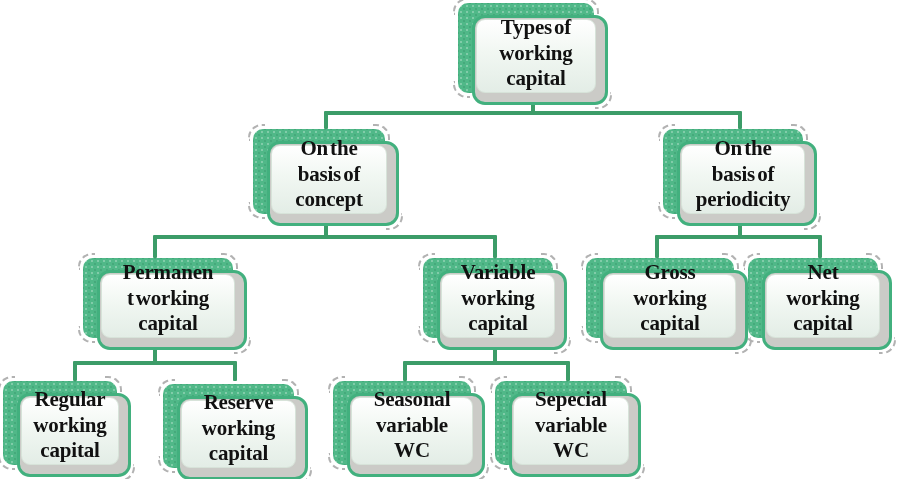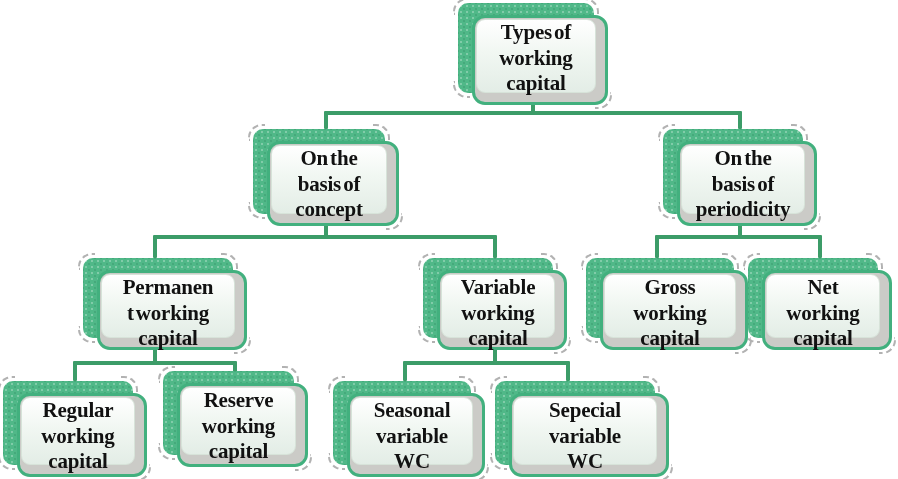--- a/index.html
+++ b/index.html
@@ -39,21 +39,21 @@
     border-radius:13px;
     box-sizing:border-box;
     z-index:2;
   }
   .face{
     position:absolute;
     left:1px;top:1px;right:9px;bottom:9px;
     border:1px solid #d7e3d9;
     border-radius:9px;
     background:linear-gradient(180deg,#ffffff 0%,#f1f7f2 45%,#e3ede6 100%);
-    display:flex;align-items:flex-start;justify-content:center;
+    display:flex;align-items:flex-end;justify-content:center;
     text-align:center;
   }
   .label{
     white-space:pre-line;
     font-weight:bold;
     font-size:21px;
     line-height:1.22;
     color:#111111;
     word-spacing:-3px;
     letter-spacing:-0.2px;
@@ -200,36 +200,36 @@
 working
 capital</div>
       </div>
     </div>
   <span class="corner tl"></span>
       <span class="corner tr"></span>
       <span class="corner bl"></span>
       <span class="corner br"></span>
     </div>
 
-  <div class="node" style="left:3px;top:381px;width:144px;height:96px">
+  <div class="node" style="left:3px;top:381px;width:128px;height:96px">
     <div class="back"></div>
     <div class="front">
       <div class="face">
         <div class="label">Regular
 working
 capital</div>
       </div>
     </div>
   <span class="corner tl"></span>
       <span class="corner tr"></span>
       <span class="corner bl"></span>
       <span class="corner br"></span>
     </div>
 
-  <div class="node" style="left:163px;top:371px;width:145px;height:96px">
+  <div class="node" style="left:163px;top:384px;width:145px;height:96px">
     <div class="back"></div>
     <div class="front">
       <div class="face">
         <div class="label">Reserve
 working
 capital</div>
       </div>
     </div>
   <span class="corner tl"></span>
       <span class="corner tr"></span>
@@ -245,21 +245,21 @@
 variable
 WC</div>
       </div>
     </div>
   <span class="corner tl"></span>
       <span class="corner tr"></span>
       <span class="corner bl"></span>
       <span class="corner br"></span>
     </div>
 
-  <div class="node" style="left:495px;top:381px;width:174px;height:96px">
+  <div class="node" style="left:495px;top:381px;width:146px;height:96px">
     <div class="back"></div>
     <div class="front">
       <div class="face">
         <div class="label">Sepecial
 variable
 WC</div>
       </div>
     </div>
   <span class="corner tl"></span>
       <span class="corner tr"></span>

